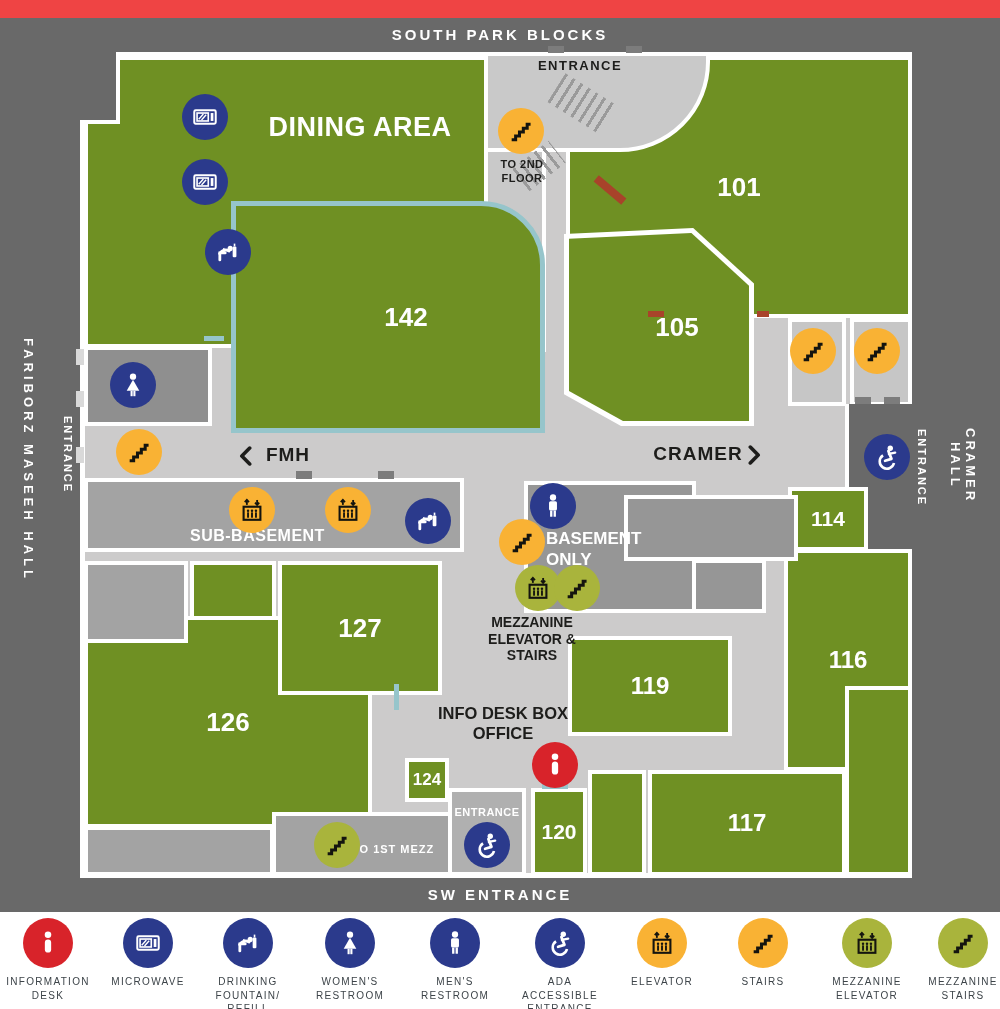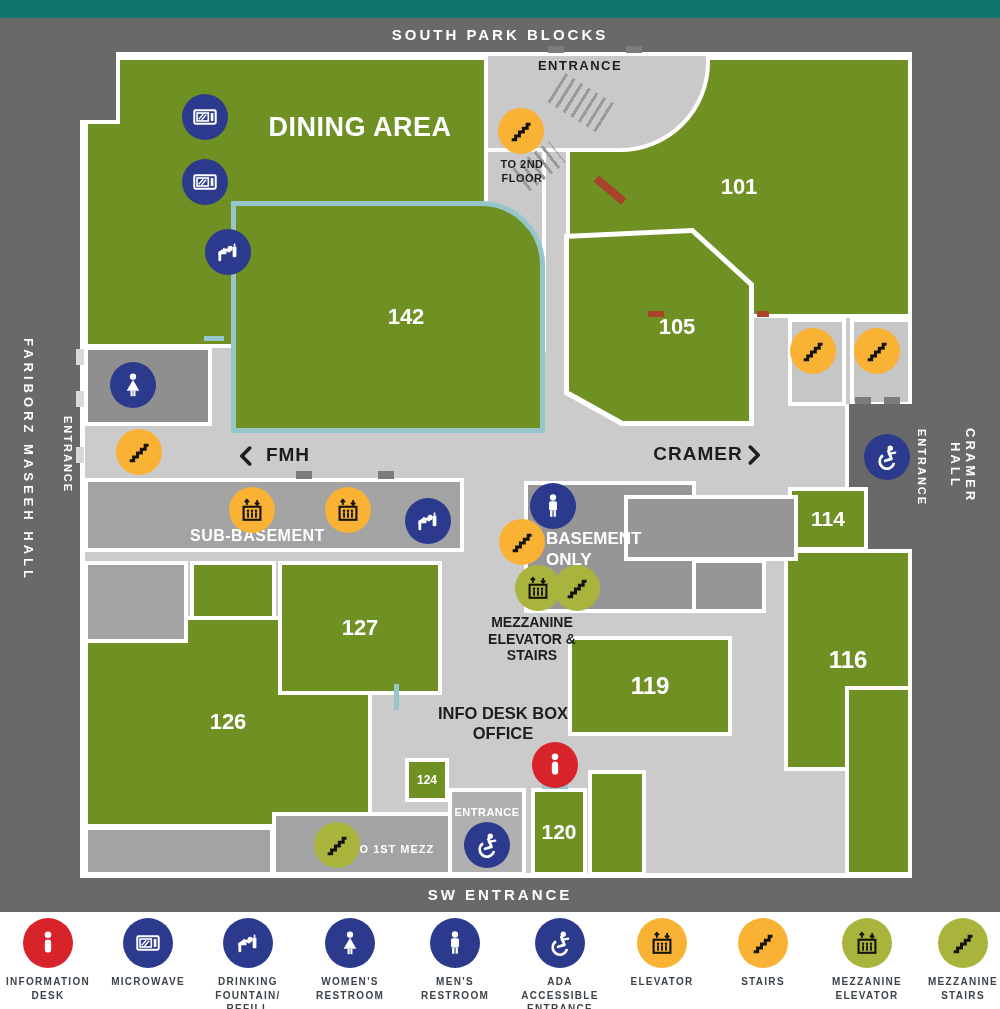--- a/index.html
+++ b/index.html
@@ -1,32 +1,32 @@
 <!DOCTYPE html>
 <html><head>
 <meta charset="utf-8">
 <style>
   html,body{margin:0;padding:0;background:#fff;font-family:"Liberation Sans",sans-serif;}
-  #stage{position:relative;width:1000px;height:1009px;background:#0f766e;overflow:hidden;}
+  #stage{position:relative;width:1000px;height:1009px;background:#ef4444;overflow:hidden;}
   .abs{position:absolute;box-sizing:border-box;padding-left:36px;}
   .band{position:absolute;box-sizing:border-box;background:#696969;}
   .bandlab{color:#fff;font-weight:bold;font-size:15px;letter-spacing:3px;text-align:center;width:100%;position:absolute;}
   .blk{position:absolute;box-sizing:border-box;border:4px solid #fff;}
-  .room{background:#6f9023;display:flex;align-items:center;justify-content:center;color:#fff;font-weight:bold;font-size:22px;}
+  .room{background:#6f9023;display:flex;align-items:center;justify-content:center;color:#fff;font-weight:bold;font-size:26px;}
   .lab{position:absolute;font-weight:bold;text-align:center;}
   .w{color:#fff;}.k{color:#1d1d1b;}
   .vt{position:absolute;writing-mode:vertical-rl;color:#fff;font-weight:bold;text-align:center;}
   .mic{position:absolute;width:46px;height:46px;margin:-23px 0 0 -23px;border-radius:50%;display:flex;align-items:center;justify-content:center;}
   .chev{position:absolute;width:16px;height:20px;}
   .dash{position:absolute;}
   .hatch{position:absolute;background:repeating-linear-gradient(90deg,#9a9a9a 0 3px,transparent 3px 9px);}
   #legend{position:absolute;left:0;top:912px;width:1000px;height:97px;background:#fff;}
   .lg-item{position:absolute;top:6px;width:96px;text-align:center;}
   .lg-ic{width:50px;height:50px;border-radius:50%;margin:0 auto;display:flex;align-items:center;justify-content:center;}
-  .lg-lb{margin-top:7px;font-size:10px;font-weight:bold;letter-spacing:1.3px;color:#3d4449;line-height:1.35;}
+  .lg-lb{margin-top:7px;font-size:10px;font-weight:normal;letter-spacing:1.3px;color:#3d4449;line-height:1.35;}
 </style>
 </head>
 <body>
 
 <div id="stage">
 
   <div class="band" style="left:0;top:18px;width:1000px;height:34px;">
     <span class="bandlab" style="top:8px;">SOUTH PARK BLOCKS</span>
   </div>
   <div class="band" style="left:0;top:18px;width:80px;height:894px;"></div>
@@ -55,23 +55,24 @@
   <div class="blk" style="left:788px;top:318px;width:58px;height:88px;background:#c6c6c6;"></div>
   <div class="blk" style="left:850px;top:318px;width:62px;height:88px;background:#c6c6c6;"></div>
 
   <div class="abs" style="left:80px;top:52px;width:40px;height:72px;background:#696969;border-right:4px solid #fff;border-bottom:4px solid #fff;"></div>
   <div class="abs" style="left:845px;top:404px;width:67px;height:150px;background:#696969;border-left:4px solid #fff;border-bottom:4px solid #fff;"></div>
 
   <div class="blk room" style="left:788px;top:487px;width:80px;height:64px;font-size:21px;">114</div>
   <div class="blk room" style="left:784px;top:549px;width:128px;height:222px;font-size:24px;">116</div>
   <div class="blk room" style="left:845px;top:686px;width:67px;height:190px;"></div>
   <div class="blk room" style="left:568px;top:636px;width:164px;height:100px;font-size:24px;">119</div>
+  <div class="blk room" style="left:648px;top:770px;width:198px;height:106px;font-size:24px;">117</div>
   <div class="blk room" style="left:588px;top:770px;width:58px;height:106px;"></div>
   <div class="blk room" style="left:531px;top:788px;width:56px;height:88px;font-size:21px;">120</div>
-  <div class="blk room" style="left:405px;top:758px;width:44px;height:44px;font-size:12px;">124</div>
+  <div class="blk room" style="left:405px;top:758px;width:44px;height:44px;font-size:17px;">124</div>
   <div class="blk room" style="left:190px;top:561px;width:86px;height:62px;"></div>
   <div class="blk room" style="left:84px;top:616px;width:288px;height:212px;">126</div>
   <div class="blk room" style="left:278px;top:561px;width:164px;height:134px;">127</div>
 
   <div class="blk" style="left:84px;top:346px;width:128px;height:80px;background:#8f8f8f;"></div>
   <div class="blk" style="left:84px;top:478px;width:380px;height:74px;background:#a3a3a3;"></div>
   <div class="blk" style="left:524px;top:481px;width:172px;height:132px;background:#969696;"></div>
   <div class="blk" style="left:624px;top:495px;width:174px;height:66px;background:#969696;"></div>
   <div class="blk" style="left:692px;top:559px;width:74px;height:54px;background:#969696;"></div>
   <div class="blk" style="left:84px;top:561px;width:104px;height:82px;background:#a3a3a3;"></div>

